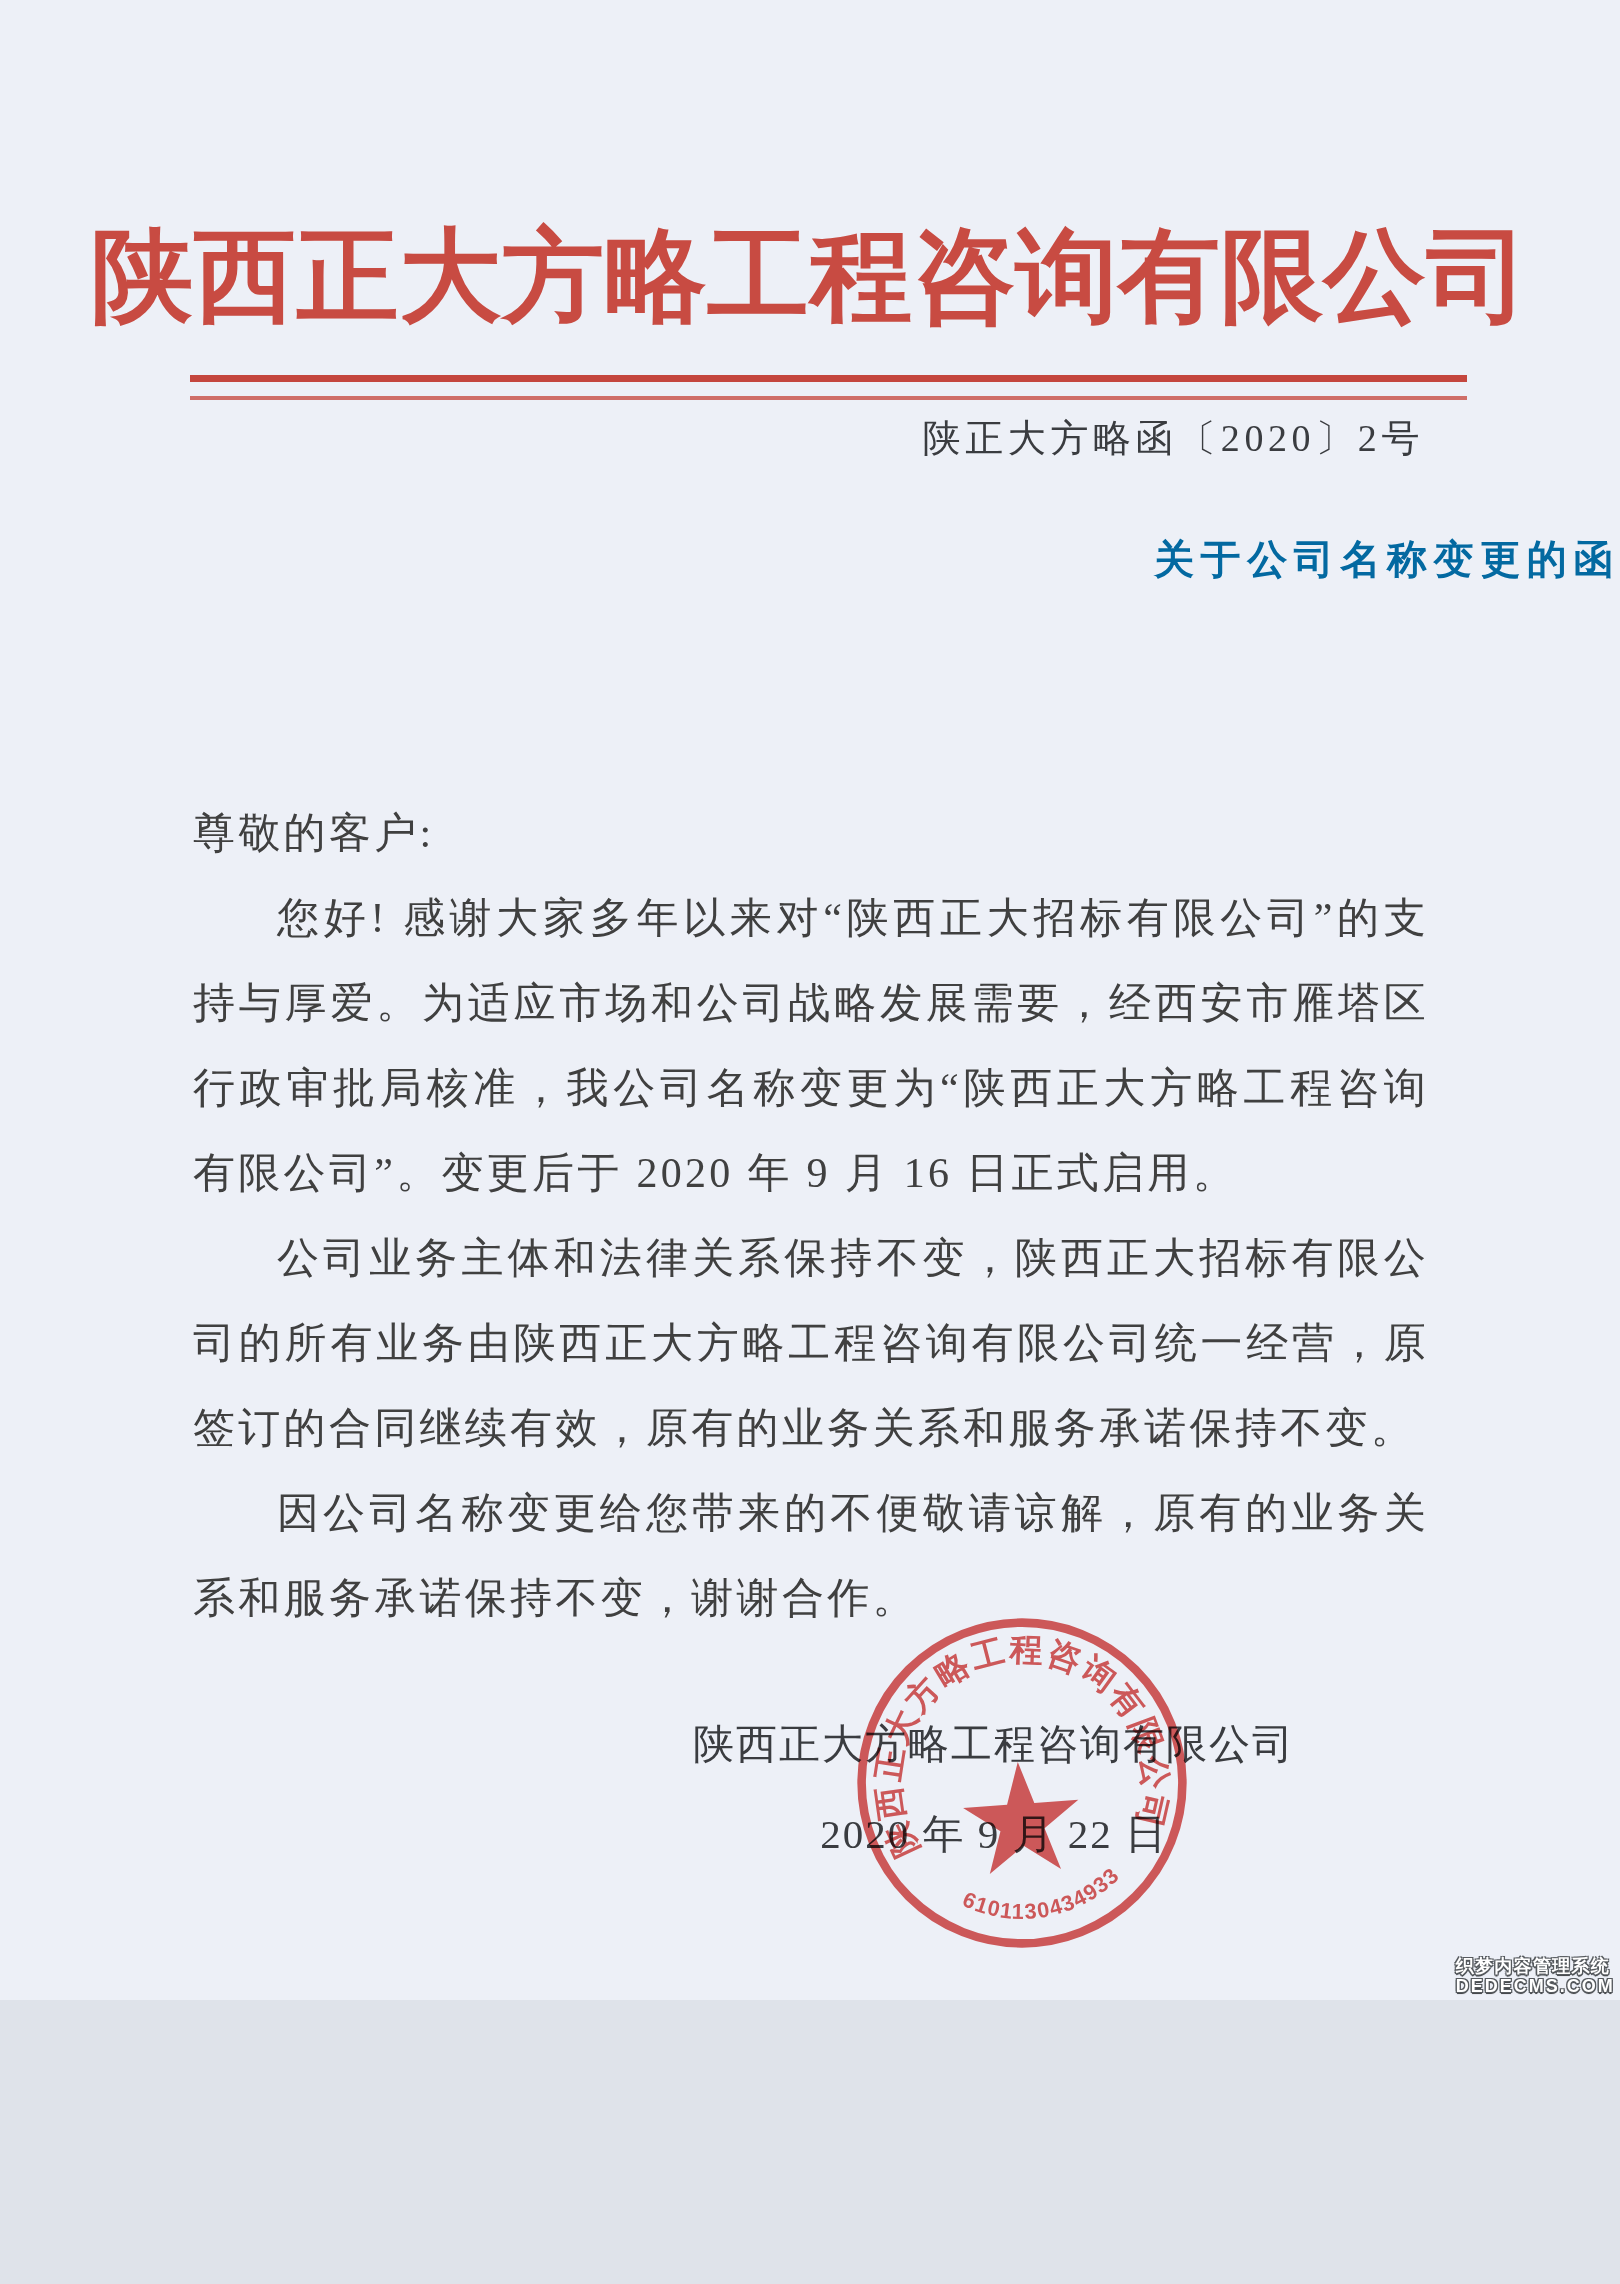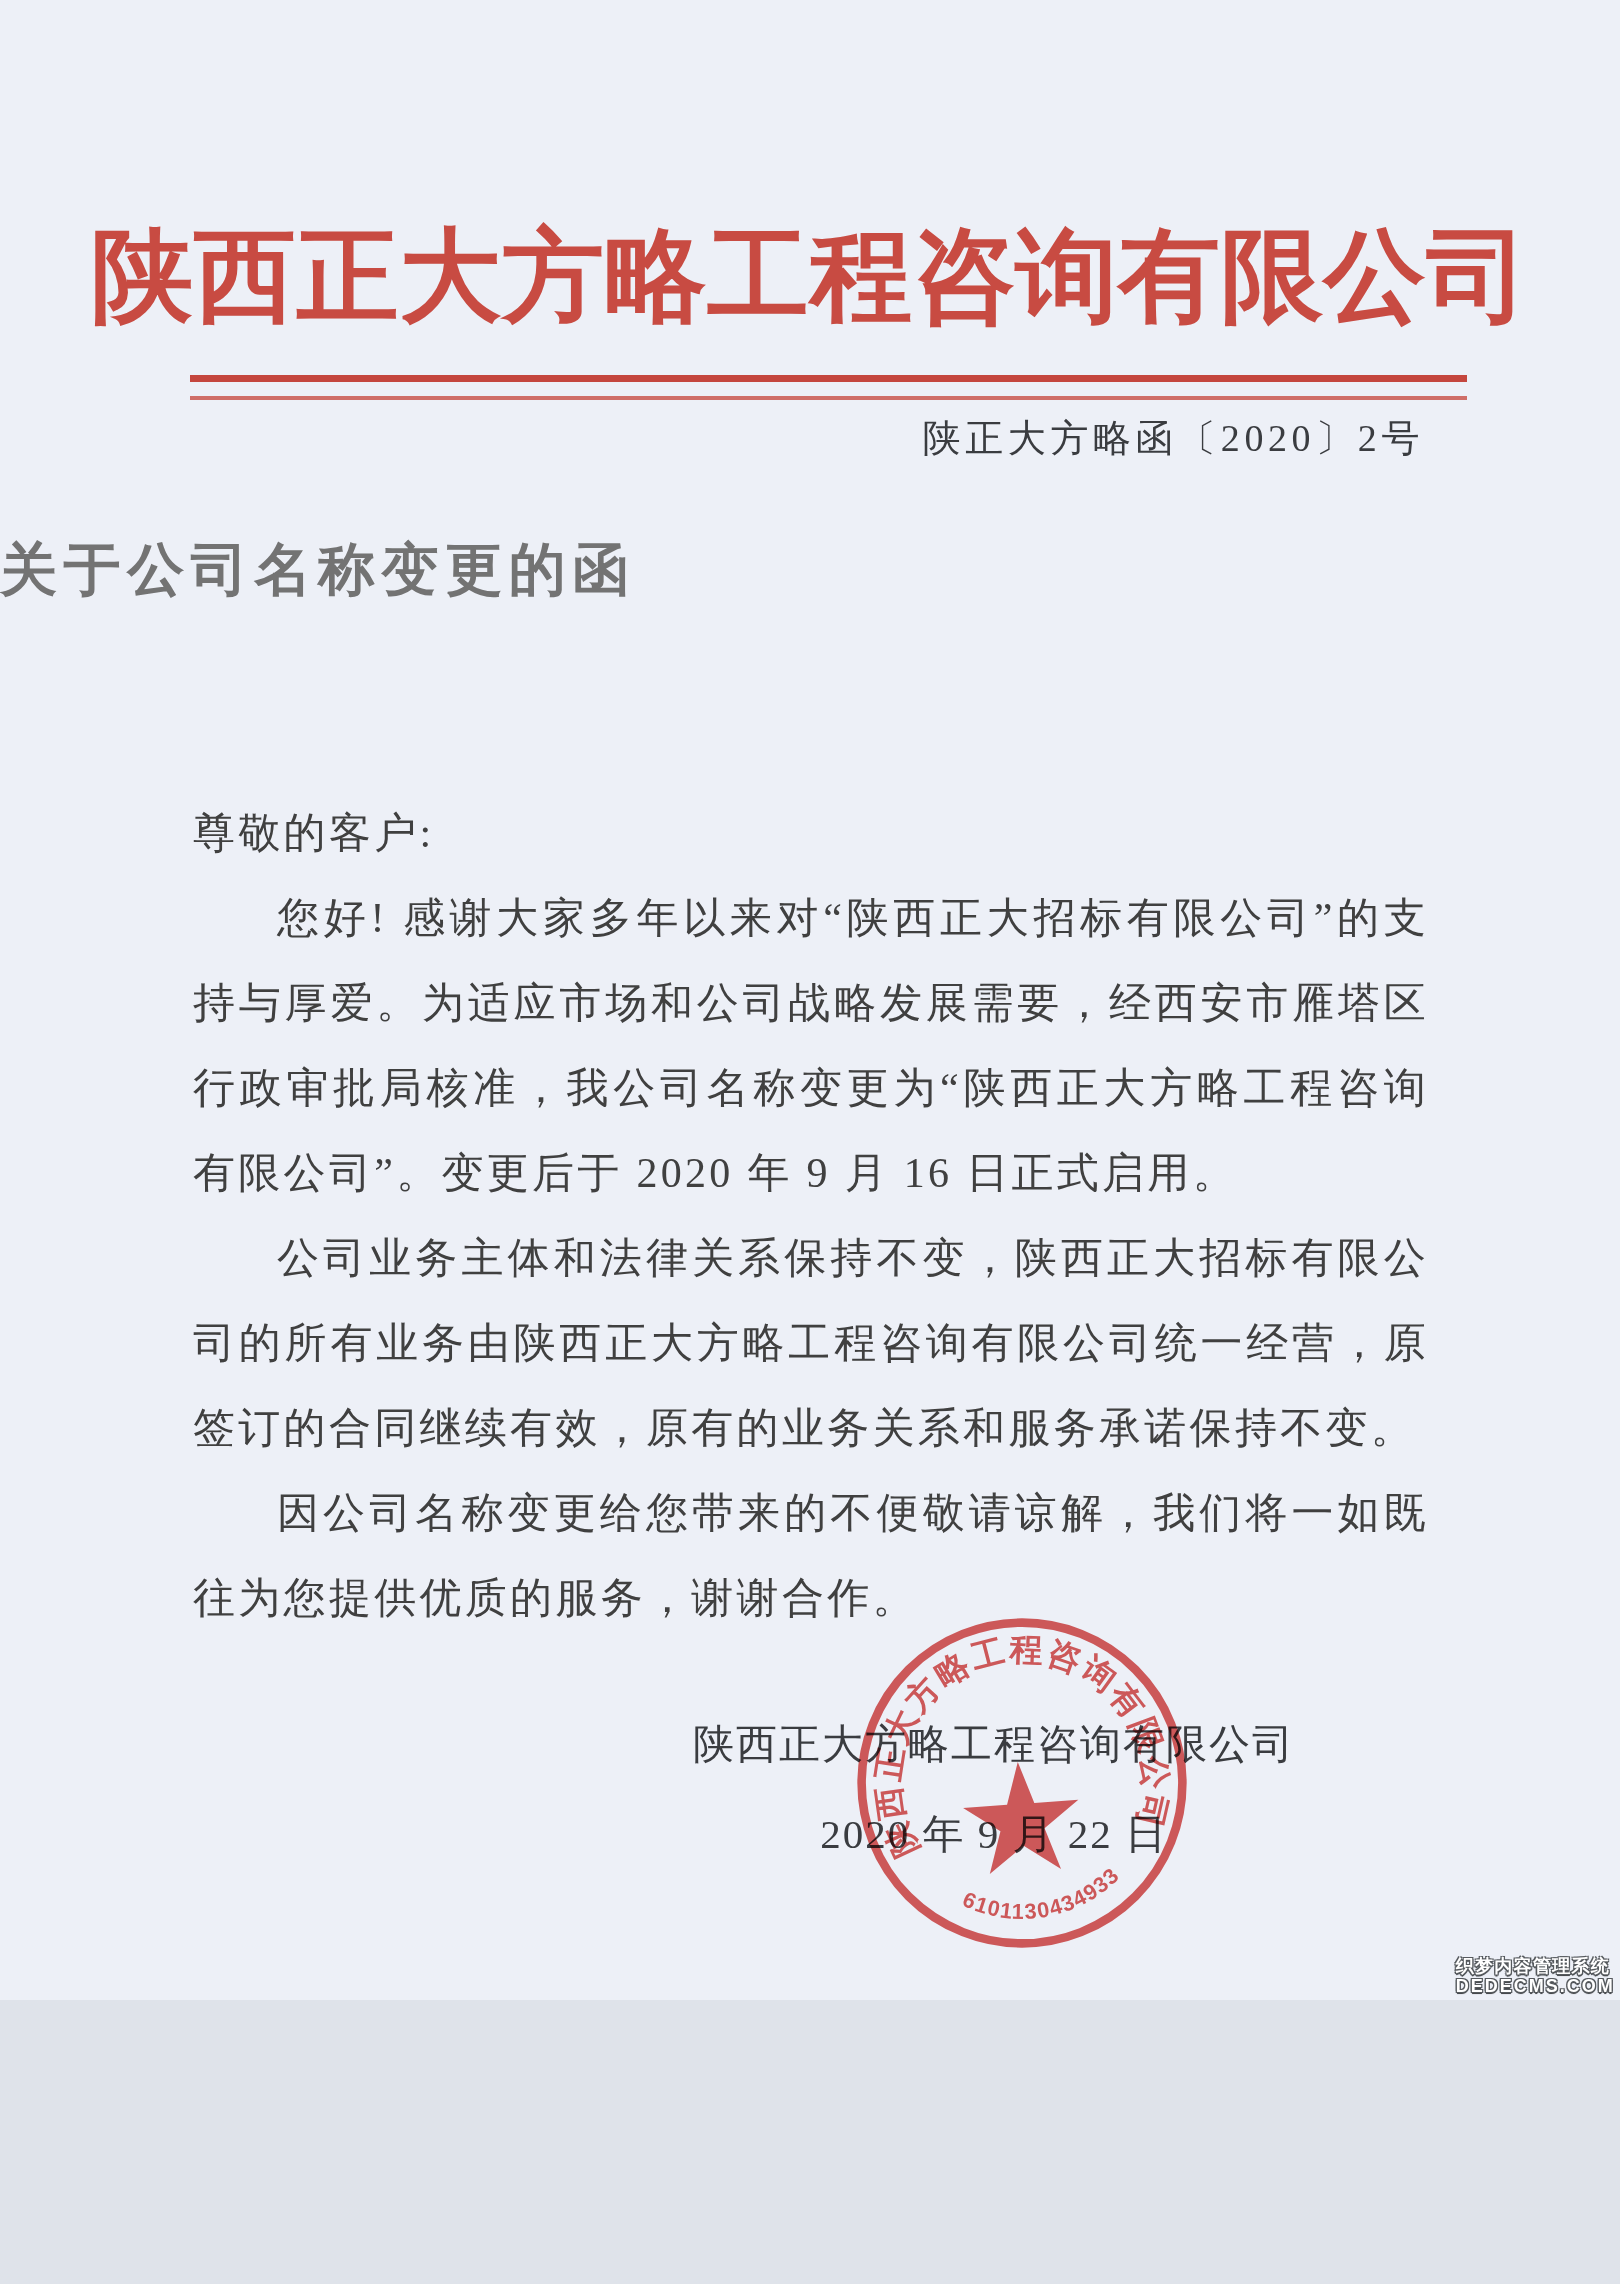--- a/index.html
+++ b/index.html
@@ -23,22 +23,22 @@
   .rule-thin{top:396px;height:4px;background:#c9574f;opacity:.85;}
   .ref-number{
     position:absolute;top:413px;left:0;width:1412px;
     text-align:right;
     font-size:38px;color:#3a3c40;letter-spacing:4.6px;
     white-space:nowrap;
     margin-left:12px;
   }
   .doc-title{
     position:absolute;top:532px;left:0;width:100%;
-    text-align:left;
-    font-size:57px;font-weight:bold;color:#737373;
+    text-align:right;
+    font-size:40px;font-weight:bold;color:#0369a1;
     letter-spacing:6.6px;white-space:nowrap;
   }
   .body-text{
     position:absolute;top:791px;left:193px;width:1236px;
     font-size:42px;line-height:85px;letter-spacing:3.3px;
     color:#404040;
     text-align:justify;
     text-justify:inter-ideograph;
   }
   .body-text p{margin:0;text-indent:2em;}
@@ -83,21 +83,21 @@
   <div class="rule rule-thin"></div>
 
   <div class="ref-number">陕正大方略函〔2020〕2号</div>
 
   <div class="doc-title">关于公司名称变更的函</div>
 
   <div class="body-text">
     <p class="salutation">尊敬的客户:</p>
     <p>您好! 感谢大家多年以来对“陕西正大招标有限公司”的支持与厚爱。为适应市场和公司战略发展需要，经西安市雁塔区行政审批局核准，我公司名称变更为“陕西正大方略工程咨询有限公司”。变更后于 2020 年 9 月 16 日正式启用。</p>
     <p>公司业务主体和法律关系保持不变，陕西正大招标有限公司的所有业务由陕西正大方略工程咨询有限公司统一经营，原签订的合同继续有效，原有的业务关系和服务承诺保持不变。</p>
-    <p>因公司名称变更给您带来的不便敬请谅解，我们将一如既往为您提供优质的服务，谢谢合作。</p>
+    <p>因公司名称变更给您带来的不便敬请谅解，原有的业务关系和服务承诺保持不变，谢谢合作。</p>
   </div>
 
   <div class="sig-company">陕西正大方略工程咨询有限公司</div>
 
   <div class="sig-date">2020 年 9 月 22 日</div>
 
   <svg class="seal" viewBox="0 0 700 700">
     <circle cx="350" cy="350" r="243" fill="none" stroke="#d94f4e" stroke-width="13"></circle>
     <polygon fill="#d94f4e" transform="rotate(-4 350 410)" points="350,318 370.7,381.5 437.5,381.6 383.5,420.9 404.1,484.4 350,445.2 295.9,484.4 316.5,420.9 262.5,381.6 329.3,381.5"></polygon>
     <defs>

